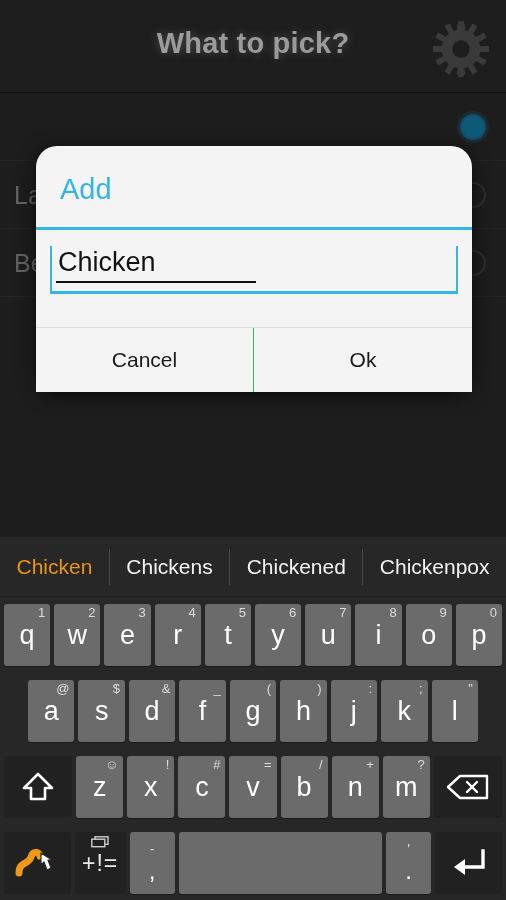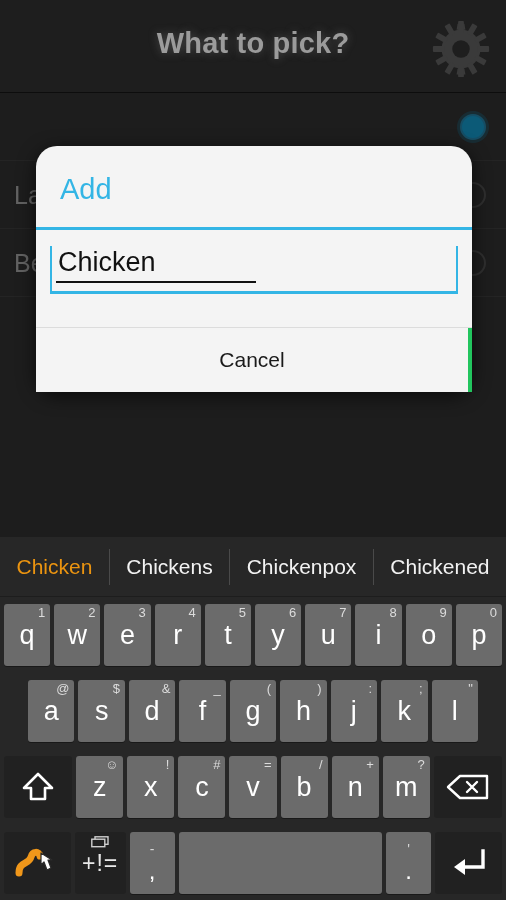--- a/index.html
+++ b/index.html
@@ -161,21 +161,21 @@
     display: flex;
     align-items: center;
     justify-content: center;
     font-size: 21px;
     color: #1a1a1a;
     background: #f4f4f4;
     border: none;
     font-family: "Liberation Sans", sans-serif;
     cursor: pointer;
   }
-  #btn-cancel { border-right: 4px solid #22c55e; }
+  #btn-cancel { border-right: 1px solid #22c55e; }
 
   
   #keyboard {
     position: absolute;
     left: 0;
     top: 537px;
     width: 506px;
     height: 363px;
     background: #272727;
   }
@@ -326,30 +326,31 @@
     <div id="dialog-title-bar">
       <div id="dialog-title">Add</div>
     </div>
     <div id="dialog-body">
       <div id="input-wrap">
         <input id="text-input" type="text" value="Chicken" style="">
       </div>
     </div>
     <div id="dialog-buttons">
       <button id="btn-cancel" class="dlg-btn">Cancel</button>
+      <button id="btn-ok" class="dlg-btn">Ok</button>
     </div>
   </div>
 
   <div id="keyboard">
 
     <div id="suggestions">
       <div class="suggestion active">Chicken</div>
       <div class="suggestion">Chickens</div>
+      <div class="suggestion">Chickened</div>
       <div class="suggestion">Chickenpox</div>
-      <div class="suggestion">Chickened</div>
     </div>
 
     <div class="kb-row row1">
       <div class="key">
           <span class="alt">1</span>
           <span>q</span>
         </div>
       <div class="key">
           <span class="alt">2</span>
           <span>w</span>

